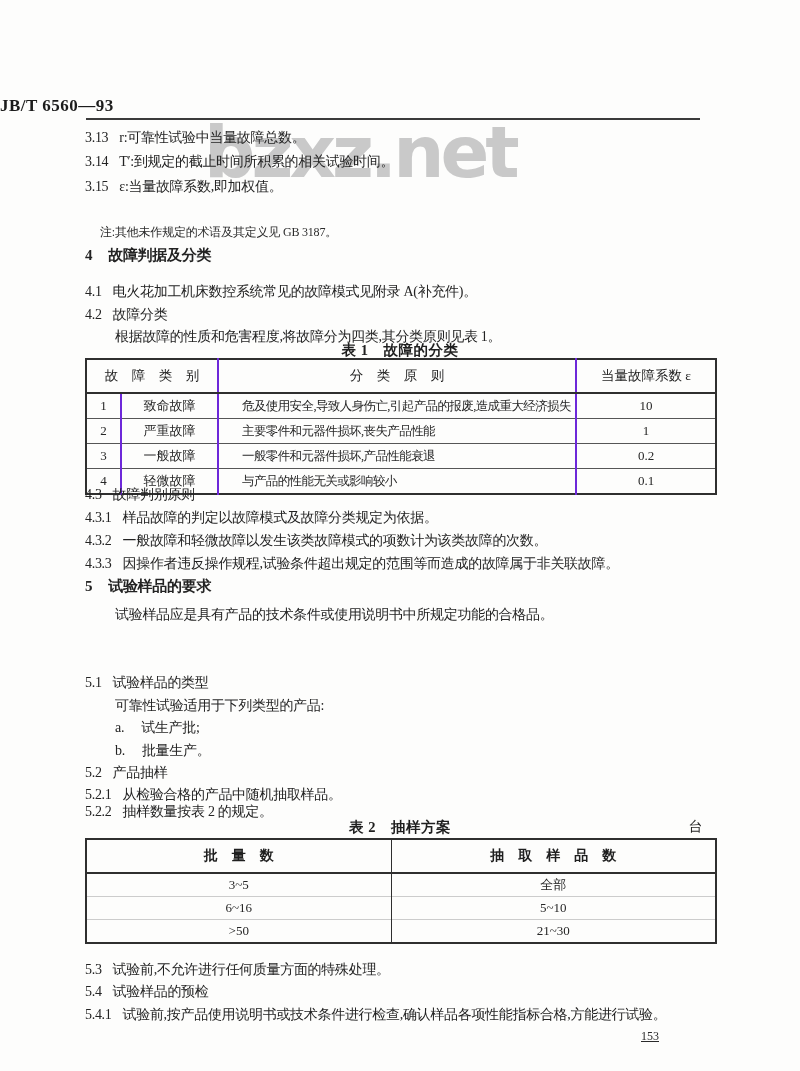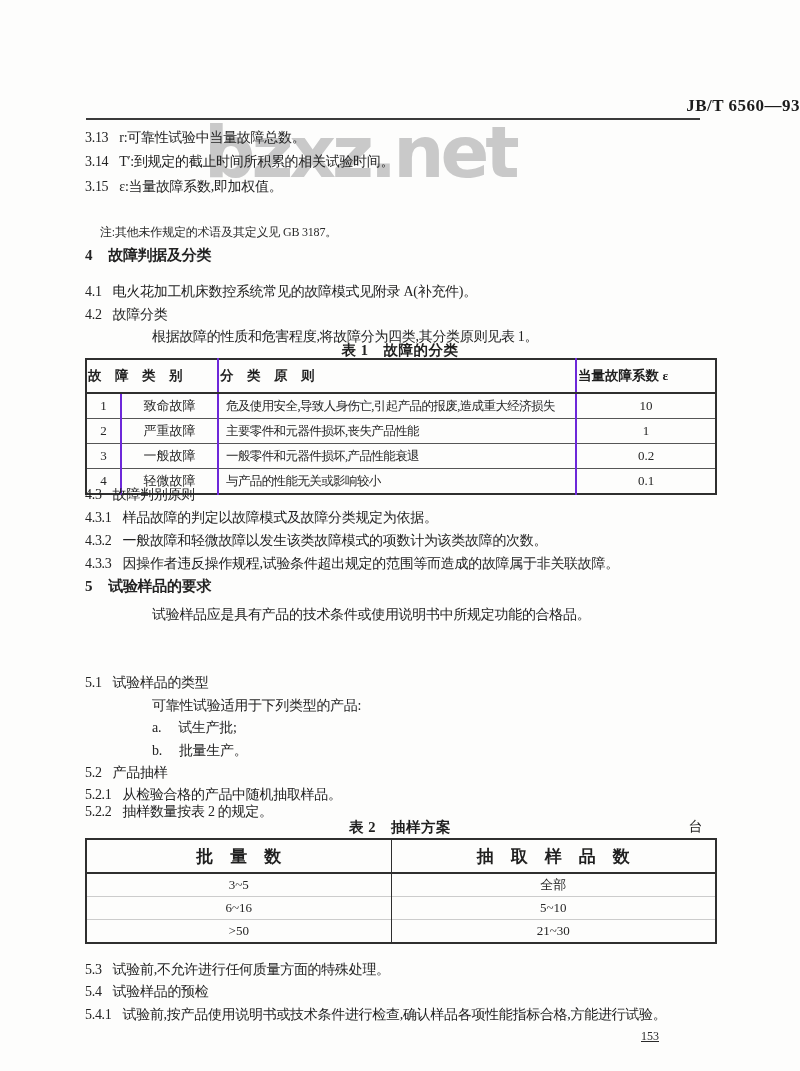--- a/index.html
+++ b/index.html
@@ -10,41 +10,41 @@
   }
   .wm{
     position:absolute;top:110px;left:186px;z-index:0;
     font-family:"DejaVu Sans","Liberation Sans",sans-serif;
     font-size:72px;font-weight:800;letter-spacing:-4px;color:#c9c9c9;
     user-select:none;
     margin-left:18px;
   }
   .layer{position:absolute;inset:0;z-index:1;}
   .doc-num{
-    position:absolute;top:96px;left:0;width:100%;text-align:right;
+    position:absolute;top:96px;left:0;width:100%;text-align:left;
     font-weight:bold;font-size:17px;letter-spacing:.5px;color:#1c1c1c;
   }
   .head-rule{position:absolute;top:118px;left:86px;width:614px;border-top:2px solid #3b3b3b;}
   .ln{position:absolute;left:85px;font-size:14px;line-height:18px;letter-spacing:-.3px;white-space:nowrap;color:#232323;}
   .ln .num{margin-right:11px;}
   .h{font-weight:bold;font-size:15px;}
   .h .num{margin-right:16px;}
-  .indent{left:115px;margin-left:37px;}
+  .indent{left:115px;}
   .note{position:absolute;left:100px;font-size:12px;letter-spacing:-.2px;white-space:nowrap;color:#2b2b2b;}
   .para{position:absolute;left:85px;width:632px;font-size:14px;line-height:23px;letter-spacing:-.3px;text-indent:30px;color:#232323;}
   .cap{position:absolute;left:85px;width:630px;text-align:center;font-weight:bold;font-size:14.5px;letter-spacing:.5px;color:#1f1f1f;}
   .unit{position:absolute;right:12px;top:0;font-weight:normal;font-size:14px;}
   table{border-collapse:collapse;table-layout:fixed;position:absolute;left:85px;background:transparent;}
   .t1{top:358px;width:630px;border:2px solid #2f2f2f;}
-  .t1 th{height:30px;font-size:13.5px;font-weight:bold;text-align:left;border-bottom:2px solid #2f2f2f;color:#1f1f1f;}
+  .t1 th{height:30px;font-size:13.5px;font-weight:normal;text-align:center;border-bottom:2px solid #2f2f2f;color:#1f1f1f;}
   .t1 td{height:22px;font-size:13px;text-align:center;border-top:1px solid #565656;color:#262626;}
   .t1 th.vline,.t1 td.vline{border-left:2px solid #6d28d9;}
-  .t1 td.principle{text-align:left;padding-left:7px;font-size:12.5px;letter-spacing:-.6px;white-space:nowrap;overflow:hidden;}
+  .t1 td.principle{text-align:left;padding-left:23px;font-size:12.5px;letter-spacing:-.6px;white-space:nowrap;overflow:hidden;}
   .t2{top:838px;width:630px;border:2px solid #2f2f2f;}
-  .t2 th{height:30px;font-size:17px;font-weight:bold;text-align:center;border-bottom:2px solid #2f2f2f;color:#1f1f1f;}
+  .t2 th{height:30px;font-size:14px;font-weight:bold;text-align:center;border-bottom:2px solid #2f2f2f;color:#1f1f1f;}
   .t2 td{height:20px;font-size:13px;text-align:center;border-top:1px solid #cccccc;color:#262626;}
   .t2 th.vline,.t2 td.vline{border-left:1.5px solid #2f2f2f;}
   .t2 tr.first td{border-top:none;}
   .pageno{position:absolute;top:1029px;left:620px;width:60px;text-align:center;font-size:12px;color:#2a2a2a;text-decoration:underline;}
 </style>
 </head>
 <body>
 
 <div class="sheet">
 

